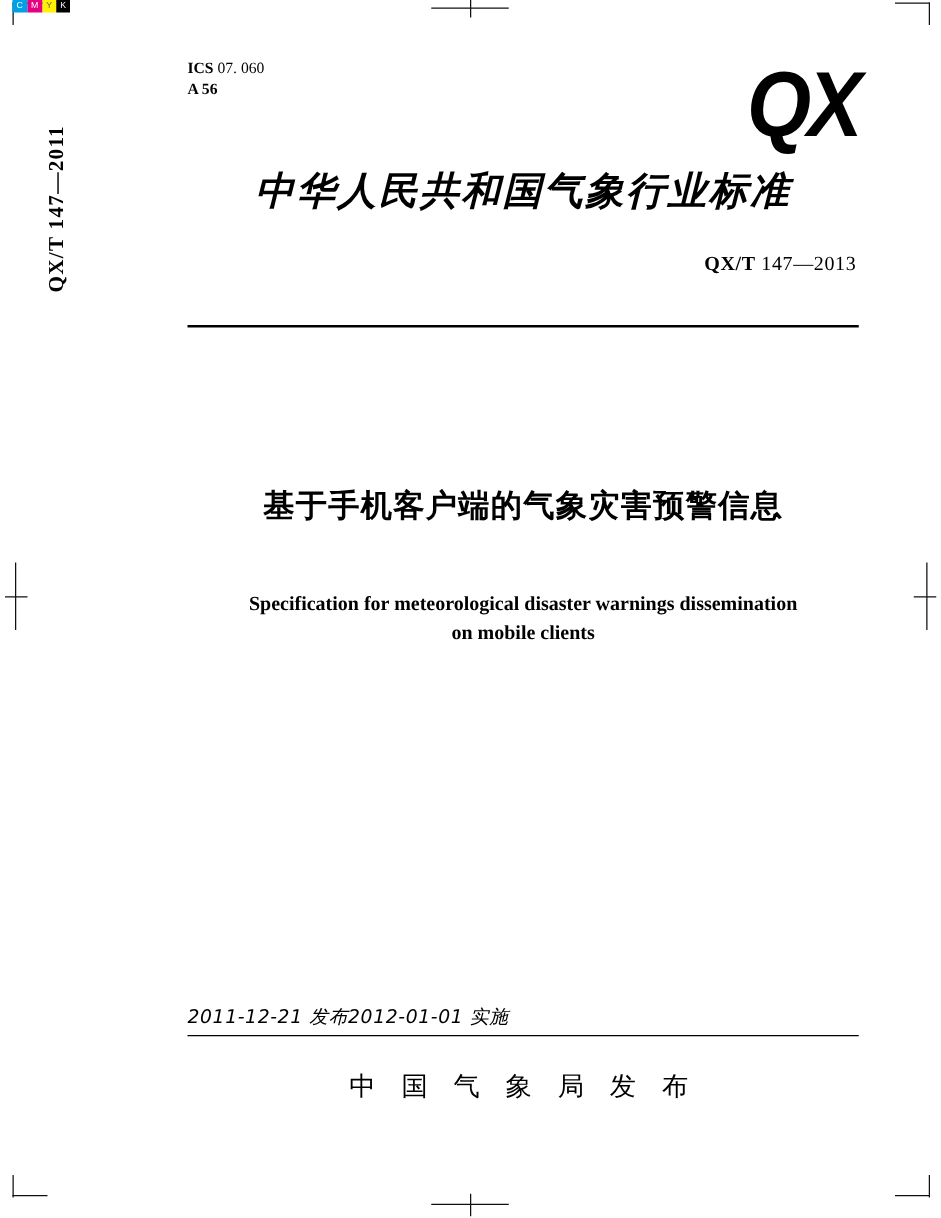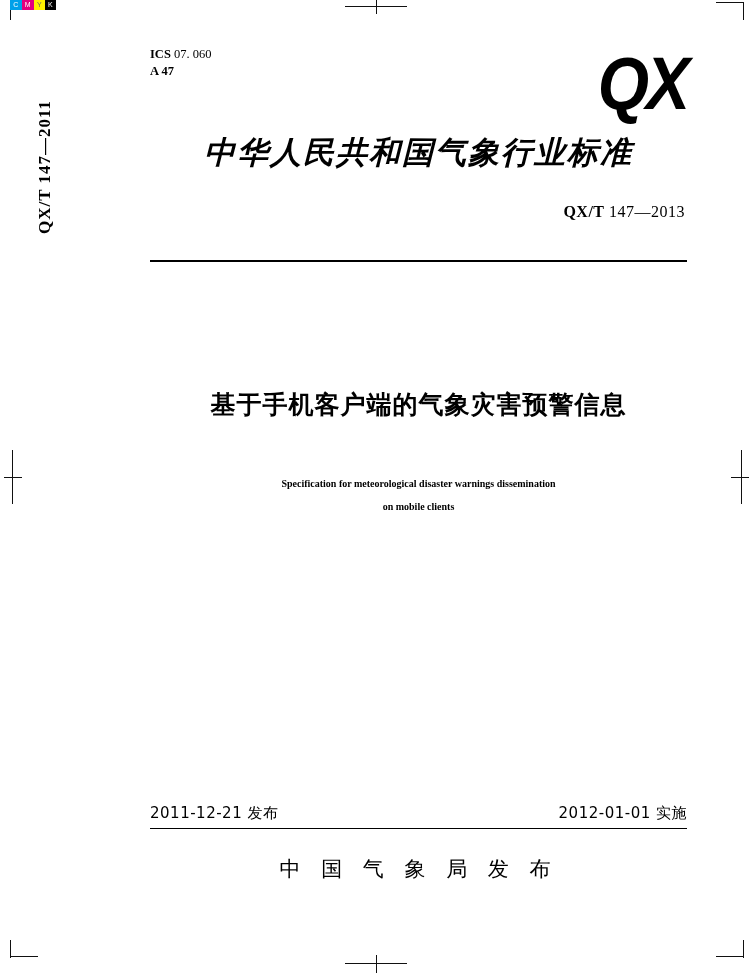--- a/index.html
+++ b/index.html
@@ -144,42 +144,42 @@
   }
 
   .doc-title-en {
     position: absolute;
     left: 0;
     right: 0;
     top: 472px;
     text-align: center;
     font-family: "Liberation Serif", serif;
     font-weight: bold;
-    font-size: 10px;
+    font-size: 16px;
     line-height: 23px;
   }
 
   .rule-bottom {
     position: absolute;
     left: 0;
     right: 0;
     top: 828px;
     border-top: 1.5px solid #000;
   }
 
   .dates {
     position: absolute;
     left: 0;
     right: 0;
     top: 804px;
     display: flex;
-    justify-content: space-between;
     font-family: "DejaVu Sans", sans-serif;
     font-size: 15px;
     letter-spacing: 0.5px;
+    font-style: italic;
   }
 
   .issuer {
     position: absolute;
     left: 0;
     right: 0;
     top: 855px;
     text-align: center;
     font-family: "DejaVu Sans", sans-serif;
     font-size: 21px;
@@ -224,21 +224,21 @@
   <div class="spine-text">QX/T 147—2011</div>
 </div>
 
 <div class="page">
 
   <div class="ics-block">
     <div>
       <span class="lbl">ICS</span>
       <span>07. 060</span>
     </div>
-    <div class="lbl">A 47</div>
+    <div class="lbl">A 56</div>
   </div>
 
   <div class="qx-logo">QX</div>
 
   <div class="main-title">中华人民共和国气象行业标准</div>
 
   <div class="std-number">
     <span class="bold">QX/T</span><span> 147—2013</span>
   </div>
 

